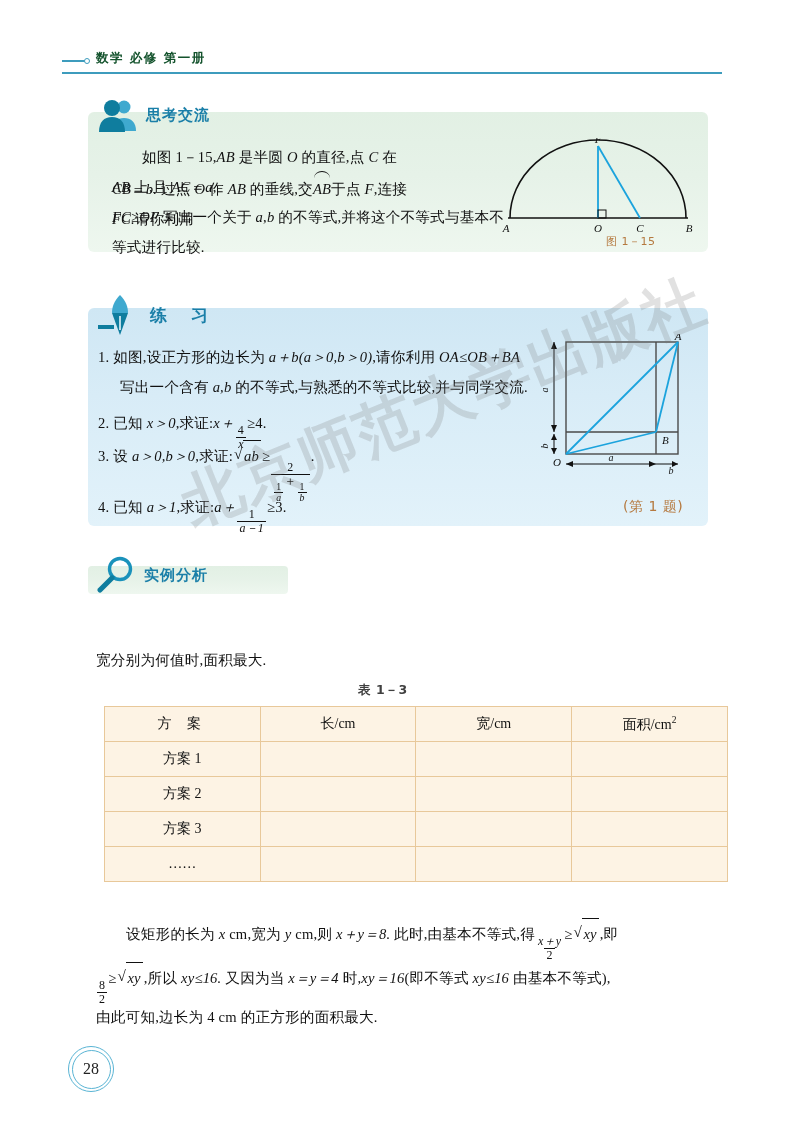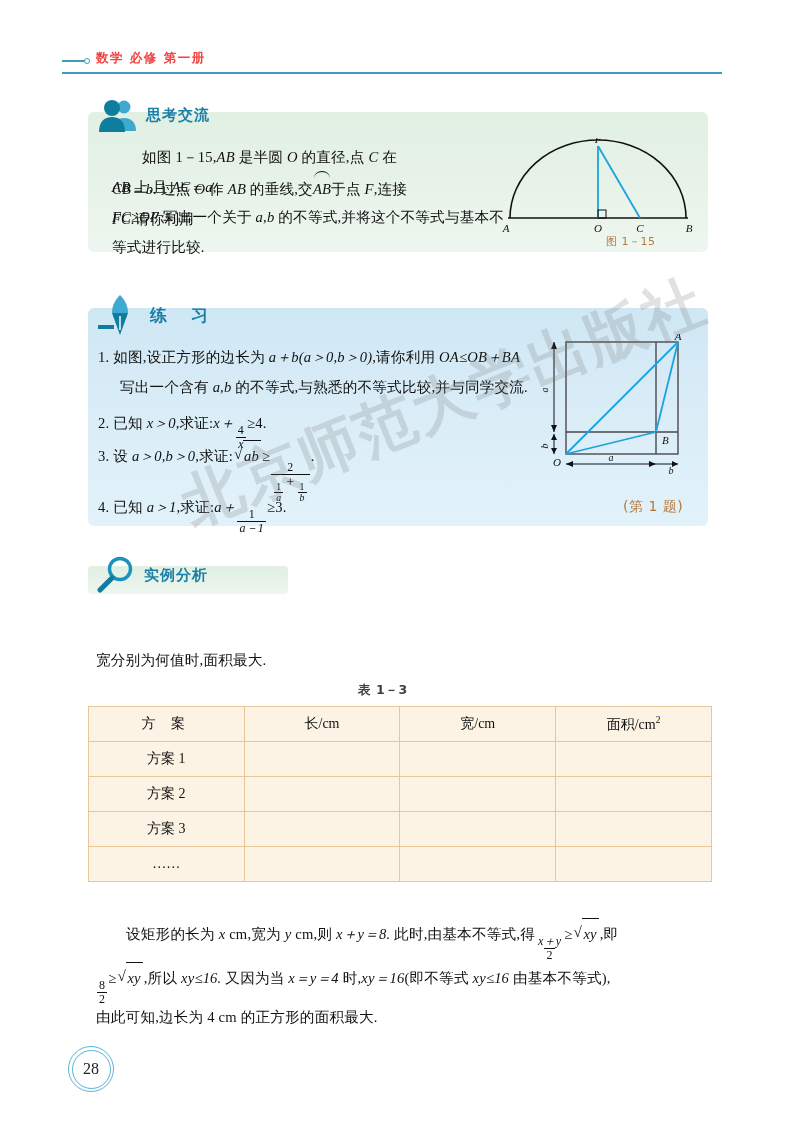--- a/index.html
+++ b/index.html
@@ -49,21 +49,21 @@
     border-radius: 50%;
     background: #fff;
   }
   .header-title {
     position: absolute;
     left: 34px; top: 0px;
     font-family: "DejaVu Sans", sans-serif;
     font-size: 12.5px;
     font-weight: bold;
     letter-spacing: 1.5px;
-    color: #ef4444;
+    color: #14532d;
     white-space: nowrap;
   }
 
   
   .box {
     position: absolute;
     border-radius: 6px;
   }
   .box-green {
     background: linear-gradient(180deg,#e2f0e4 0%, #e6f2e8 45%, #eef7ef 100%);
@@ -376,21 +376,21 @@
       <circle cx="24" cy="13" r="10.5" fill="none" stroke="#1a92bb" stroke-width="3.4"></circle>
       <line x1="16" y1="22" x2="4" y2="34" stroke="#0f7d9e" stroke-width="5.2" stroke-linecap="round"></line>
     </svg>
     <span class="badge-text">实例分析</span>
   </div>
 
   <div class="ptext" style="left:96px; top:645px;">宽分别为何值时,面积最大.</div>
 
   <div class="tbl-caption" style="left:358px; top:682px;">表 1－3</div>
 
-  <table class="data" style="left:88px; top:706px; width:624px;">
+  <table class="data" style="left:104px; top:706px; width:624px;">
     <tbody>
       <tr class="hdr">
         <td class="c0"><span class="spaced">方  案</span></td>
         <td class="c1">长/cm</td>
         <td class="c2">宽/cm</td>
         <td class="c3">面积/cm<span class="sup">2</span></td>
       </tr>
       <tr>
         <td class="c0">方案 1</td>
         <td class="c1"></td>

